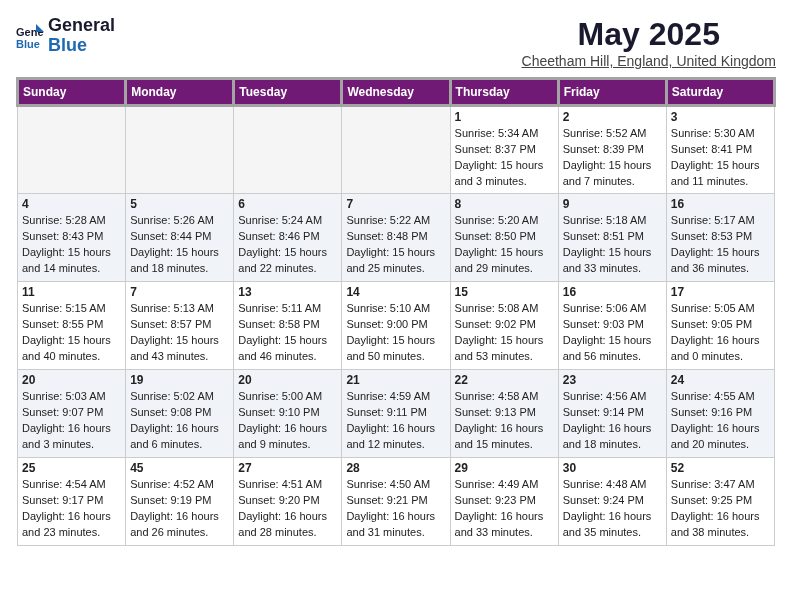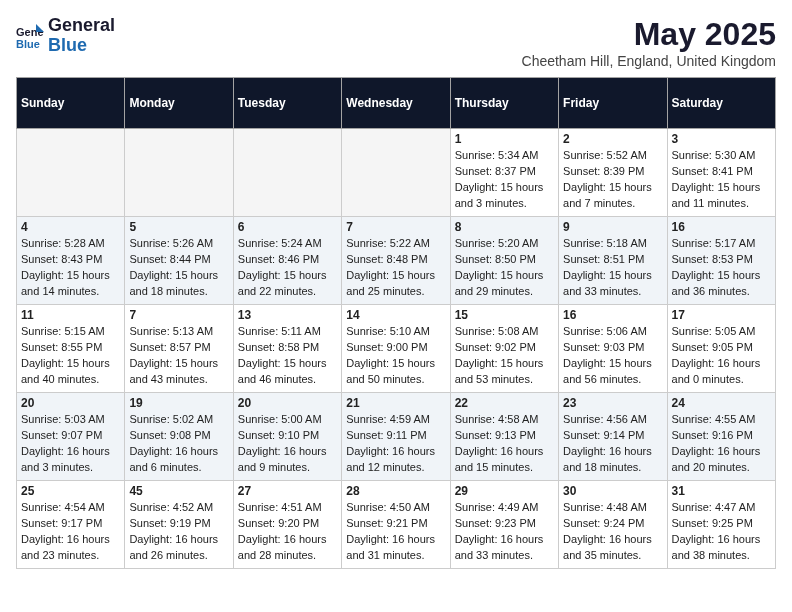--- a/index.html
+++ b/index.html
@@ -31,44 +31,45 @@
       font-size: 18px;
       font-weight: bold;
       color: #1e6ab0;
       line-height: 1.1;
     }
     .logo-icon {
       width: 28px;
       height: 28px;
     }
     .title-block {
-      text-align: right;
+      text-align: center;
     }
     .month-title {
       font-size: 32px;
       font-weight: bold;
       color: #1a1a2e;
     }
     .location {
       font-size: 14px;
       color: #444;
+      text-decoration: underline;
     }
     .calendar {
       width: 100%;
       border-collapse: collapse;
       margin-top: 8px;
     }
     .calendar th {
-      background: #0f172a;
+      background: #701a75;
       color: #fff;
       font-size: 12px;
       font-weight: bold;
-      padding: 18px 4px;
+      padding: 5px 4px;
       text-align: left;
-      border: 1px solid #a3a3a3;
+      border: 3px solid #a3a3a3;
     }
     .calendar td {
       border: 1px solid #ccc;
       vertical-align: top;
       padding: 3px 4px;
       font-size: 9.5px;
       color: #222;
       background: #fff;
       width: calc(100% / 7);
       height: 88px;
@@ -342,21 +343,21 @@
 and 33 minutes.</div>
         </td>
         <td>
           <span class="day-num">30</span>
           <div class="day-info">Sunrise: 4:48 AM
 Sunset: 9:24 PM
 Daylight: 16 hours
 and 35 minutes.</div>
         </td>
         <td>
-          <span class="day-num">31</span>
-          <div class="day-info">Sunrise: 4:47 AM
+          <span class="day-num">52</span>
+          <div class="day-info">Sunrise: 3:47 AM
 Sunset: 9:25 PM
 Daylight: 16 hours
 and 38 minutes.</div>
         </td>
       </tr>
     </tbody>
 </table>
 
 </body></html>

